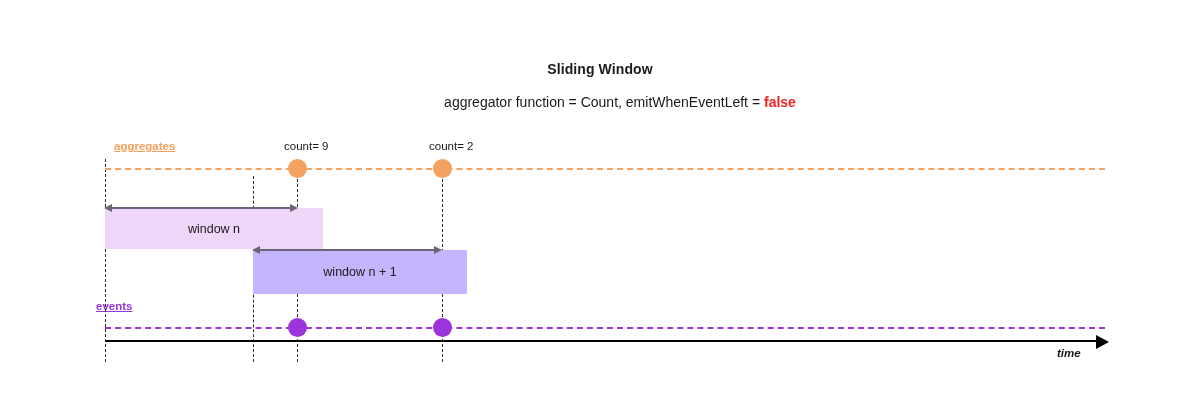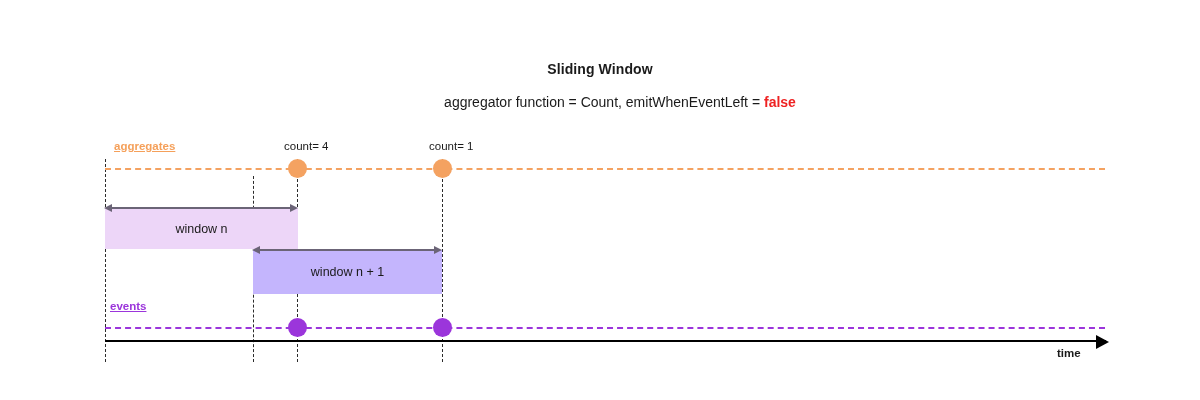--- a/index.html
+++ b/index.html
@@ -18,33 +18,33 @@
   .subtitle{
     position:absolute;left:0;top:78px;width:1200px;text-align:center;
     font-size:14px;font-weight:normal;color:#1a1a1a;padding-left:20px;
   }
   .subtitle .val-false{color:#ee2222;font-weight:bold;}
 
   .lane-label{
     position:absolute;font-size:11.5px;font-weight:bold;white-space:nowrap;
   }
   .lane-label.agg{color:#f5a05a;left:114px;top:124px;text-decoration:underline;}
-  .lane-label.evt{color:#9b35db;left:110px;top:284px;text-decoration:underline;}
+  .lane-label.evt{color:#9b35db;left:96px;top:284px;text-decoration:underline;}
 
   .h-dash{
     position:absolute;height:0;border-top-width:2.5px;border-top-style:dashed;
   }
   .h-dash.agg{left:105px;top:152px;width:1000px;border-top-color:#f4a261;}
   .h-dash.evt{left:105px;top:311px;width:1000px;border-top-color:#9b35db;}
 
   .v-dash{
     position:absolute;width:0;border-left:1.4px dashed #2b2b2b;
   }
 
-  .win-box{position:absolute;}
+  .win-box{position:absolute;padding-left:25px;}
   .win-box .win-text{
     position:absolute;left:0;top:0;width:100%;height:100%;
     display:flex;align-items:center;justify-content:center;
     font-size:12.5px;color:#1a1a1a;white-space:nowrap;
   }
 
   .arrow-line{position:absolute;height:2px;background:#6b6477;}
   .arrow-head{
     position:absolute;width:0;height:0;
     border-top:4.5px solid transparent;border-bottom:4.5px solid transparent;
@@ -61,21 +61,21 @@
   }
 
   .time-axis{position:absolute;left:105px;top:324px;width:1001px;height:2.4px;background:#000;}
   .time-arrow{
     position:absolute;left:1096px;top:318.5px;width:0;height:0;
     border-top:7px solid transparent;border-bottom:7px solid transparent;
     border-left:13px solid #000;
   }
   .time-label{
     position:absolute;left:1057px;top:331px;font-size:11.5px;
-    font-weight:bold;color:#1a1a1a;
+    font-weight:bold;color:#1a1a1a;font-style:italic;
   }
 </style>
 </head>
 <body>
 
 <div id="stage">
 
   <div class="title">Sliding Window</div>
 
   <div class="subtitle"><span>aggregator function = Count, emitWhenEventLeft = </span><span class="val-false">false</span></div>
@@ -97,24 +97,24 @@
   <div class="arrow-head left" style="left:104px;top:187.5px;"></div>
   <div class="arrow-head right" style="left:290px;top:187.5px;"></div>
 
   <div class="win-box" style="left:253px;top:234px;width:189px;height:44px;background:#c4b5fd;">
     <span class="win-text">window n + 1</span>
   </div>
   <div class="arrow-line" style="left:255px;top:233px;width:180px;"></div>
   <div class="arrow-head left" style="left:252px;top:229.5px;"></div>
   <div class="arrow-head right" style="left:434px;top:229.5px;"></div>
 
-  <div class="count-label" style="left:284px;top:124px;">count= 4</div>
+  <div class="count-label" style="left:284px;top:124px;">count= 9</div>
   <div class="dot orange" style="left:288px;top:143px;"></div>
 
-  <div class="count-label" style="left:429px;top:124px;">count= 1</div>
+  <div class="count-label" style="left:429px;top:124px;">count= 2</div>
   <div class="dot orange" style="left:433px;top:143px;"></div>
 
   <div class="h-dash evt"></div>
 
   <div class="dot purple" style="left:288px;top:302px;"></div>
   <div class="dot purple" style="left:433px;top:302px;"></div>
 
   <div class="time-axis"></div>
   <div class="time-arrow"></div>
   <div class="time-label">time</div>

